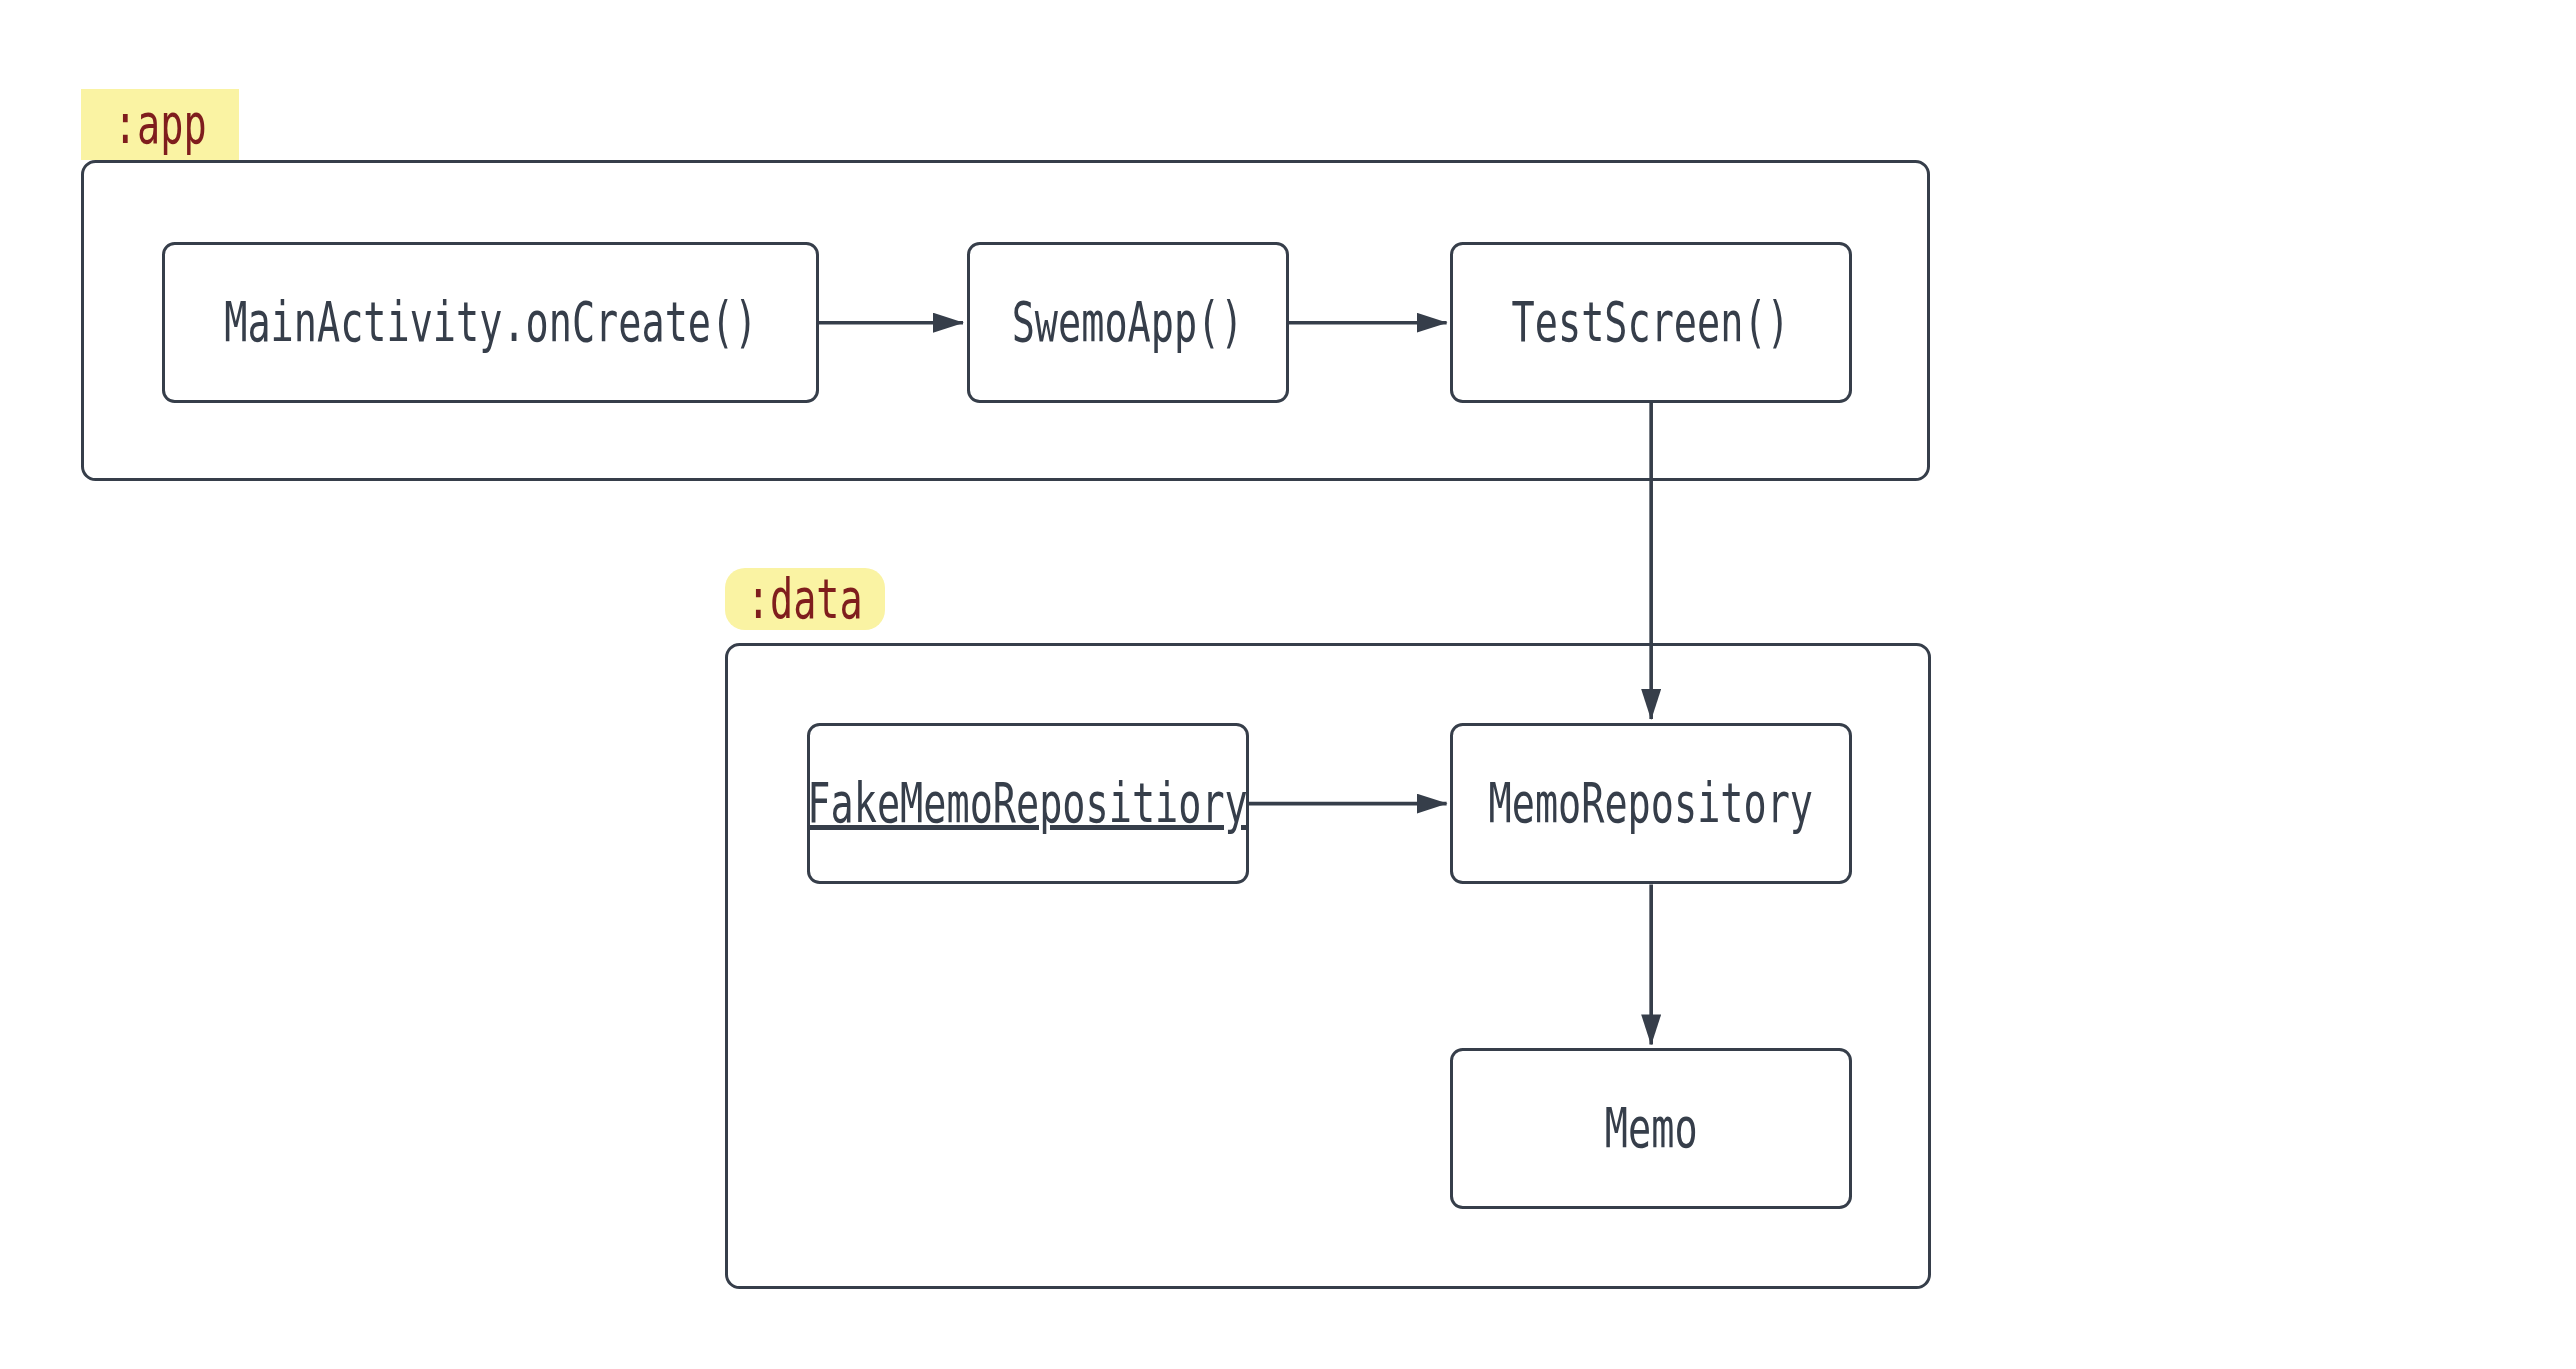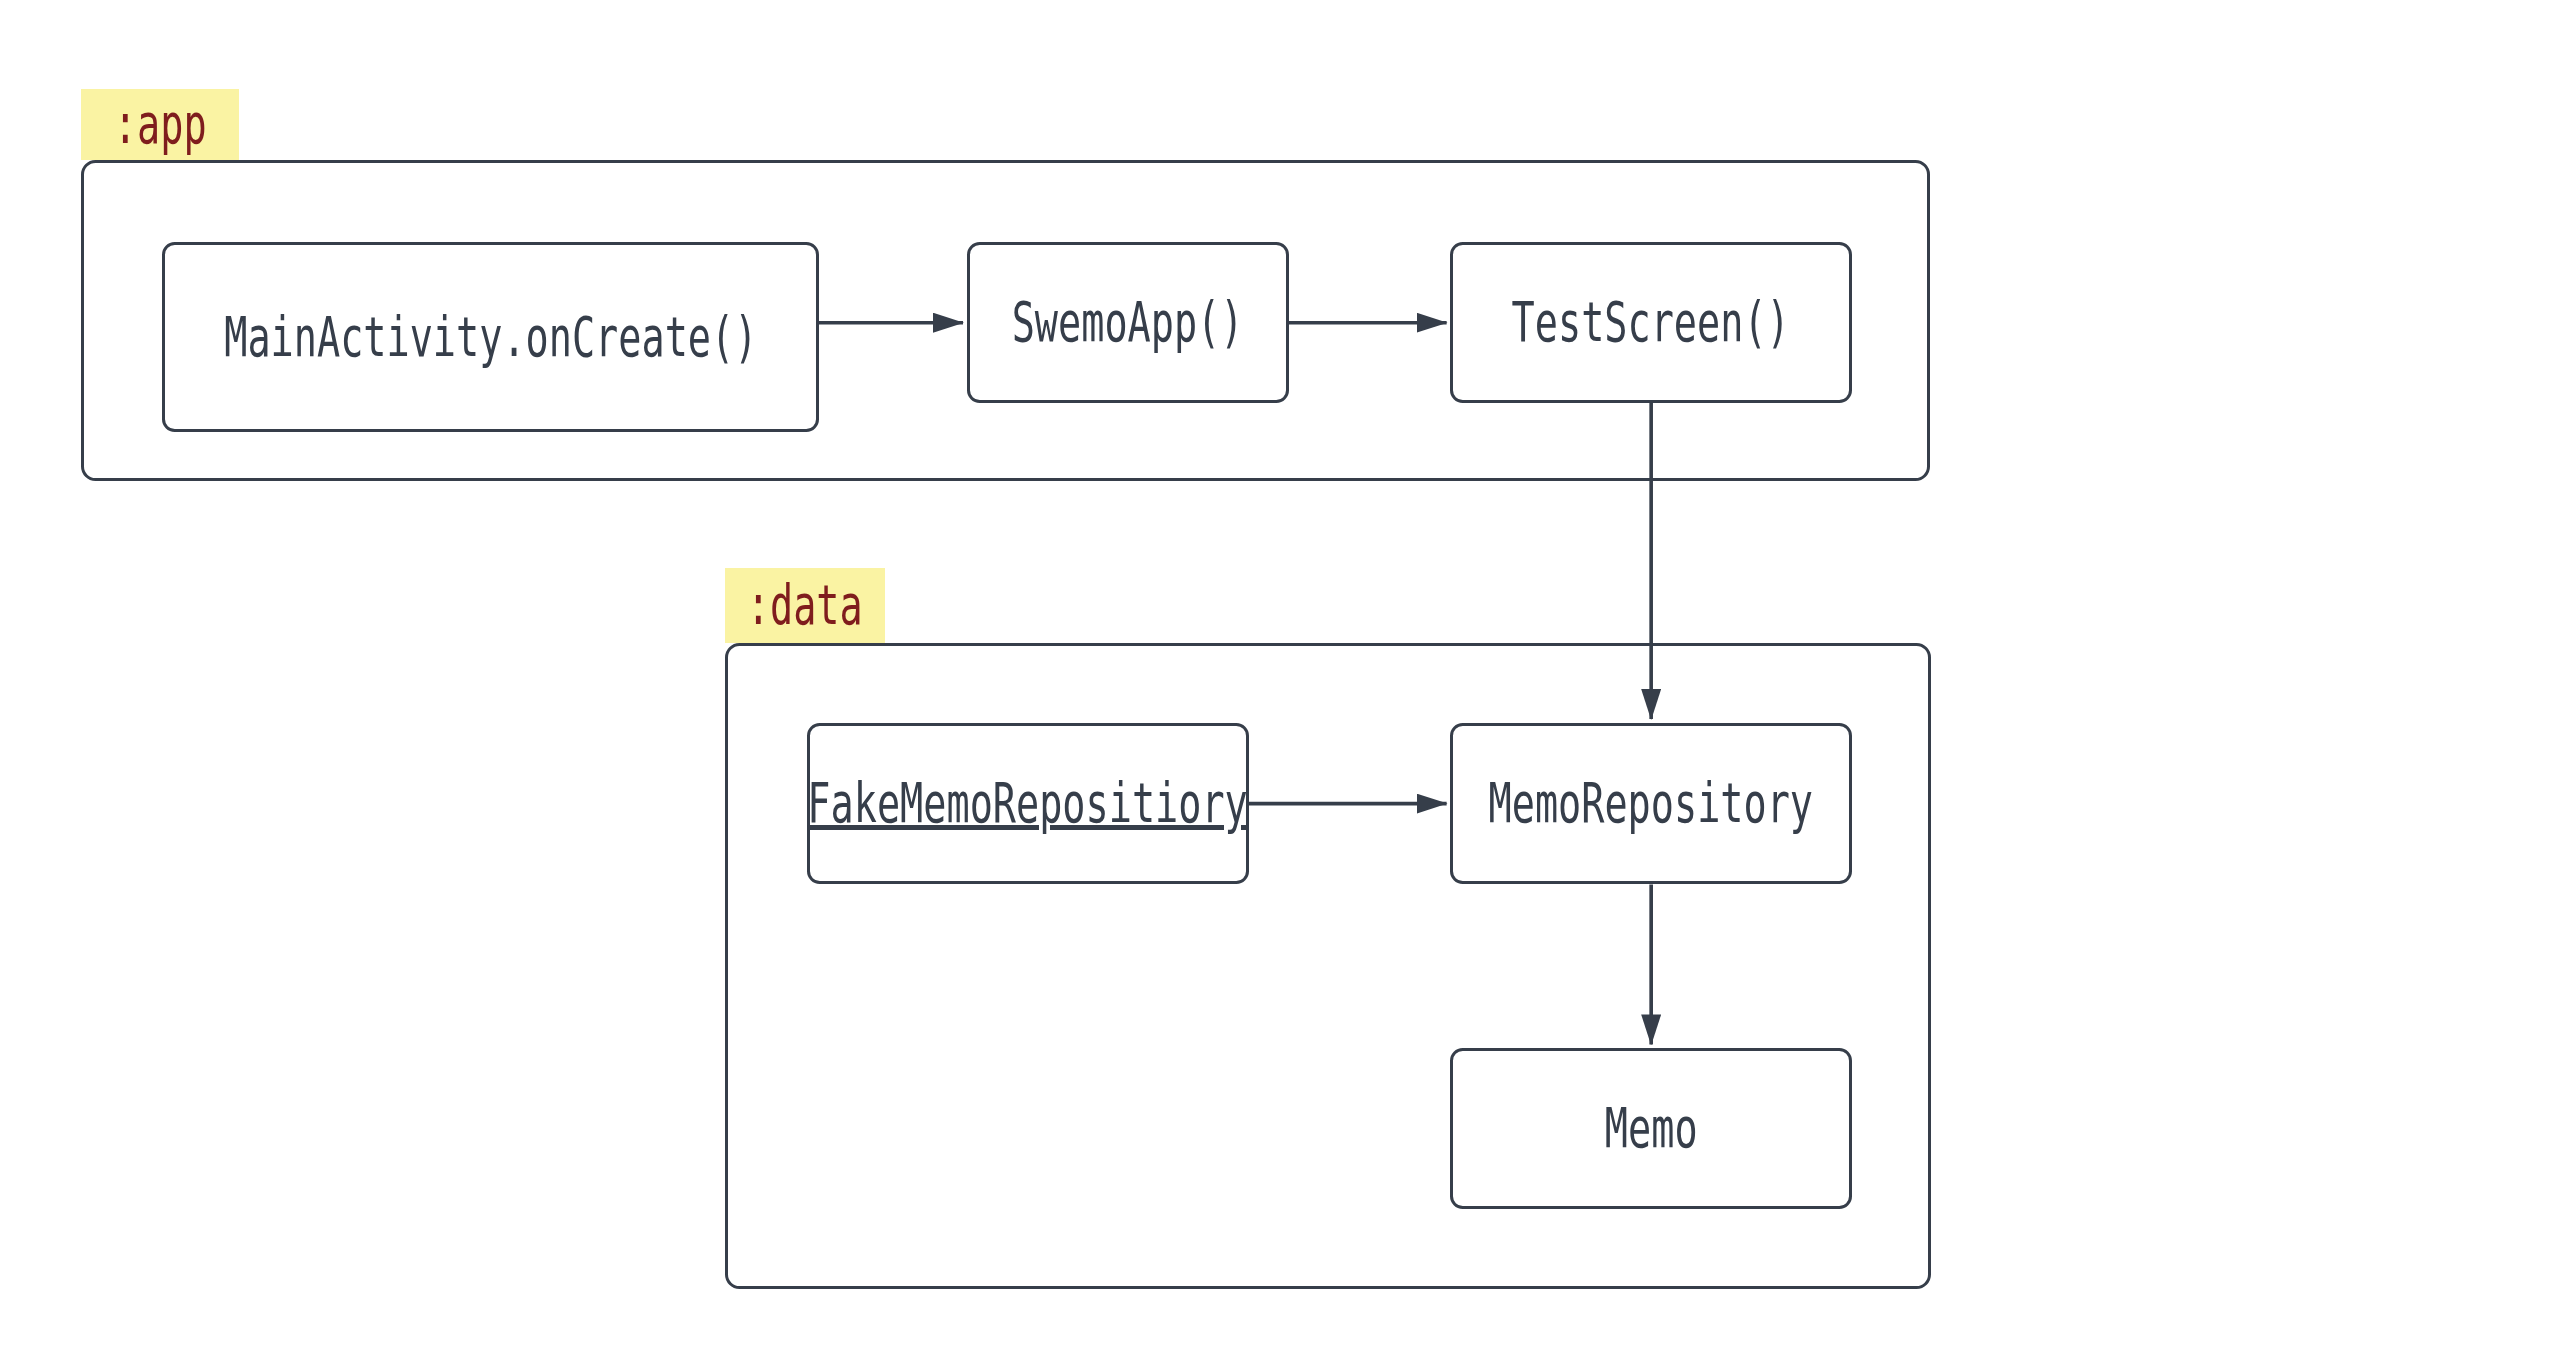--- a/index.html
+++ b/index.html
@@ -68,25 +68,25 @@
 <body>
 
 <div class="canvas">
 
   <div class="abs group-box" style="left:81px; top:160px; width:1849px; height:321px;"></div>
   <div class="abs group-label" style="left:81px; top:89px; width:158px; height:71px;">
     <span class="tscale">:app</span>
   </div>
 
   <div class="abs group-box" style="left:725px; top:643px; width:1206px; height:646px;"></div>
-  <div class="abs group-label" style="left:725px; top:568px; width:160px; height:75px;">
+  <div class="abs group-label" style="left:725px; top:568px; width:160px; height:62px;border-radius:20px;">
     <span class="tscale">:data</span>
   </div>
 
-  <div class="abs node" style="left:162px; top:242px; width:657px; height:190px;">
+  <div class="abs node" style="left:162px; top:242px; width:657px; height:161px;">
     <span class="tscale">MainActivity.onCreate()</span>
   </div>
 
   <div class="abs node" style="left:967px; top:242px; width:322px; height:161px;text-align:center;">
     <span class="tscale">SwemoApp()</span>
   </div>
 
   <div class="abs node" style="left:1450px; top:242px; width:402px; height:161px;">
     <span class="tscale">TestScreen()</span>
   </div>

